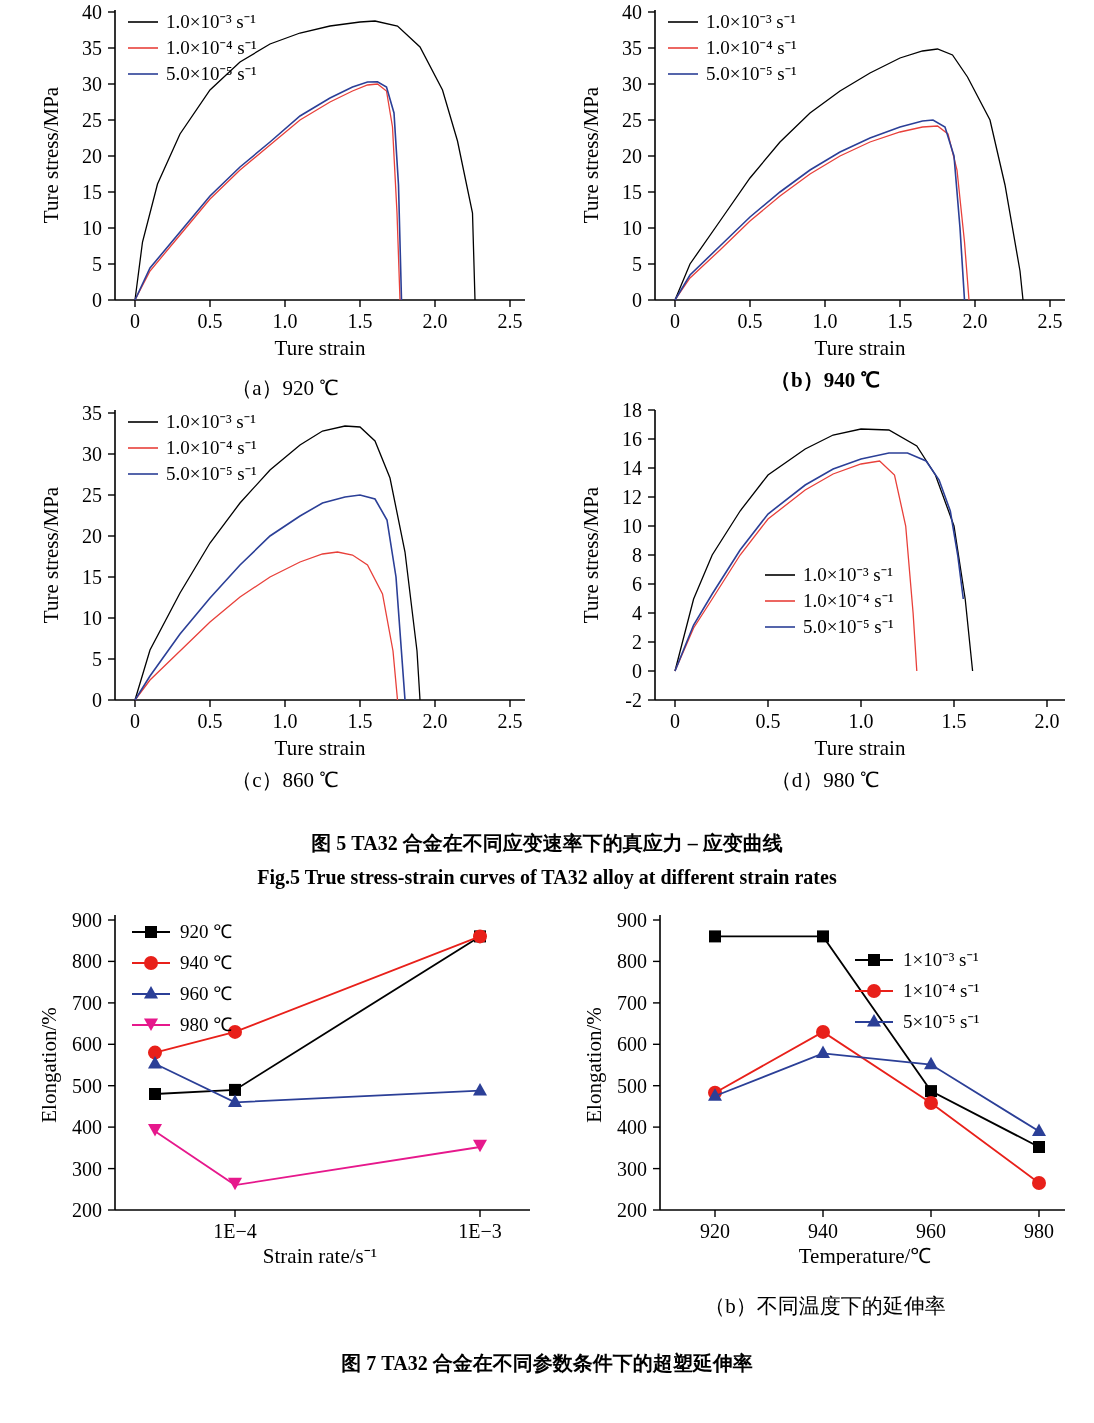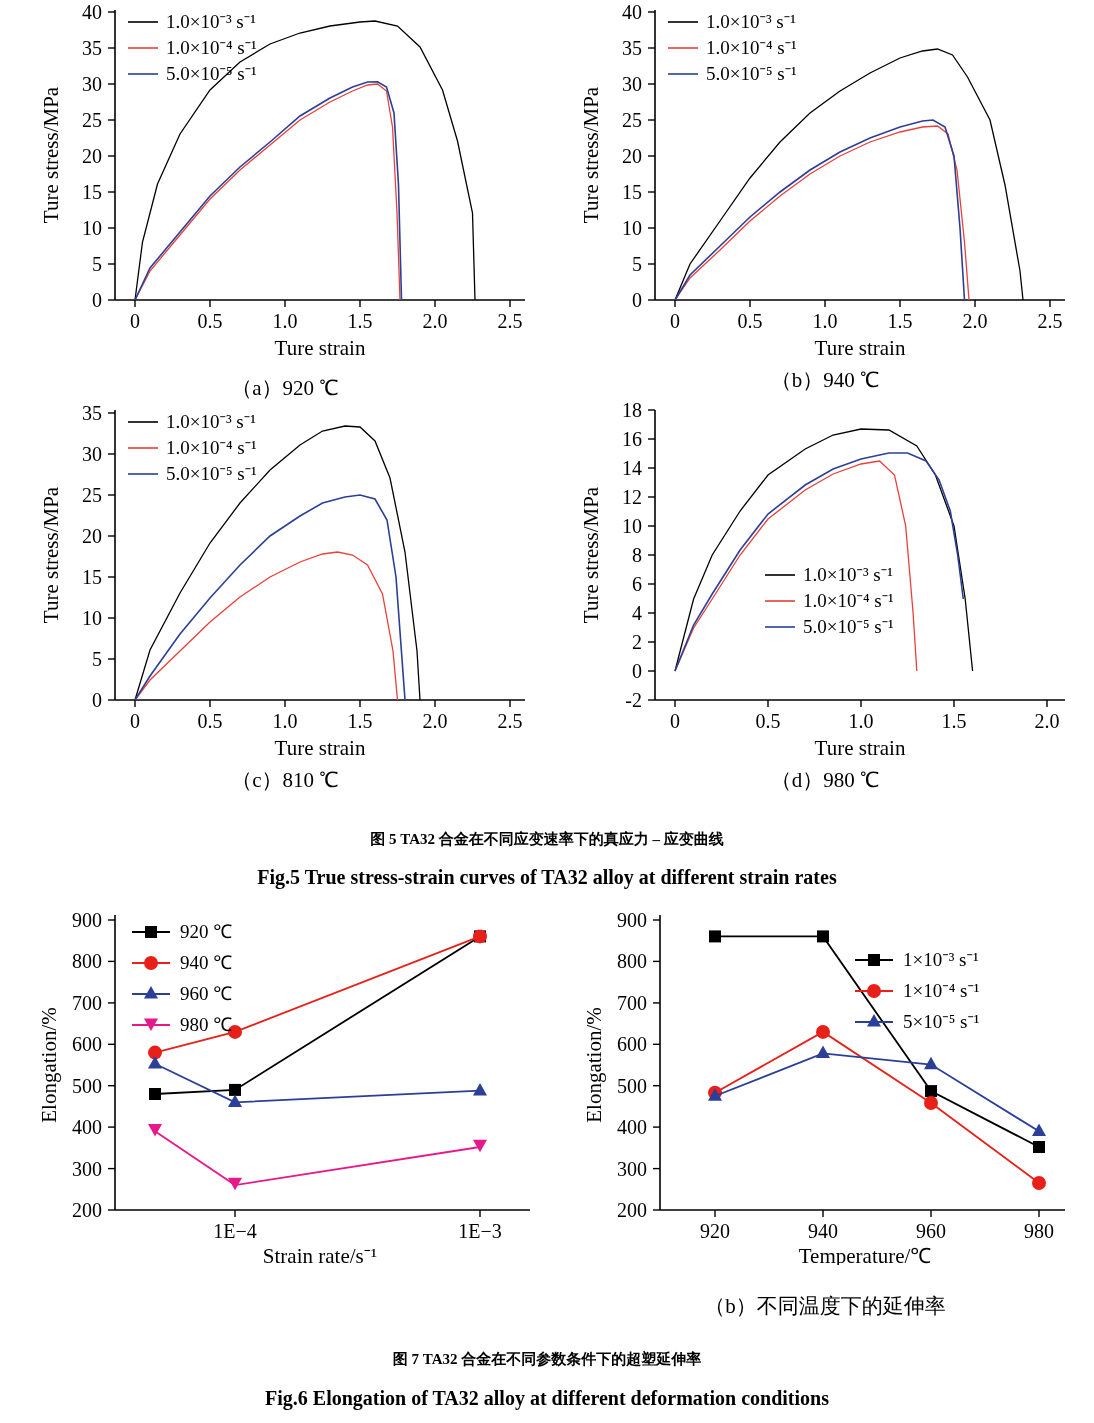--- a/index.html
+++ b/index.html
@@ -49,21 +49,21 @@
   .legend-text {
     font-size: 19px;
     font-family: "Liberation Serif", serif;
   }
   .capt-line {
     position: absolute;
     width: 100%;
     text-align: center;
   }
   .capt-cn {
-    font-size: 15px;
+    font-size: 20px;
     font-weight: bold;
     font-family: "Liberation Serif", serif;
   }
   .capt-en {
     font-size: 20px;
     font-weight: bold;
     font-family: "Liberation Serif", serif;
   }
   .fig6 {
     position: absolute;
@@ -195,21 +195,21 @@
         <polyline fill="none" stroke="#2b3f97" stroke-width="1.6" points="115,300 130,275 160,246 190,217 220,192 250,170 280,152 310,138 340,127 362.5,121 373,120 385,127 394,156 400,228 404.5,300"></polyline>
         <g>
           <line x1="108" y1="22" x2="138" y2="22" stroke="#000000" stroke-width="1.6"></line>
           <text class="legend-text" x="146" y="28">1.0×10⁻³ s⁻¹</text>
           <line x1="108" y1="48" x2="138" y2="48" stroke="#e8403a" stroke-width="1.6"></line>
           <text class="legend-text" x="146" y="54">1.0×10⁻⁴ s⁻¹</text>
           <line x1="108" y1="74" x2="138" y2="74" stroke="#2b3f97" stroke-width="1.6"></line>
           <text class="legend-text" x="146" y="80">5.0×10⁻⁵ s⁻¹</text>
         </g>
       </svg>
-      <div class="panel-caption" style="top:366px;">（b）940 ℃</div>
+      <div class="panel-caption" style="top:366px;font-weight:bold;">（b）940 ℃</div>
     </div>
 
     <div class="panel" style="left:20px; top:400px; width:530px; height:400px;">
       <svg width="530" height="360" viewBox="0 0 530 360">
         <line x1="95" y1="10" x2="95" y2="300" stroke="#000" stroke-width="1.6"></line>
         <line x1="95" y1="300" x2="505" y2="300" stroke="#000" stroke-width="1.6"></line>
         <g stroke="#000" stroke-width="1.4">
           <line x1="95" y1="300" x2="88" y2="300"></line>
           <line x1="95" y1="259" x2="88" y2="259"></line>
           <line x1="95" y1="218" x2="88" y2="218"></line>
@@ -252,21 +252,21 @@
         <polyline fill="none" stroke="#2b3f97" stroke-width="1.6" points="115,300 130,276 160,234 190,198 220,165 250,136 280,116 302.5,103 325,97 340,95 355,99 367,120 376,177 382,259 385,300"></polyline>
         <g>
           <line x1="108" y1="22" x2="138" y2="22" stroke="#000000" stroke-width="1.6"></line>
           <text class="legend-text" x="146" y="28">1.0×10⁻³ s⁻¹</text>
           <line x1="108" y1="48" x2="138" y2="48" stroke="#e8403a" stroke-width="1.6"></line>
           <text class="legend-text" x="146" y="54">1.0×10⁻⁴ s⁻¹</text>
           <line x1="108" y1="74" x2="138" y2="74" stroke="#2b3f97" stroke-width="1.6"></line>
           <text class="legend-text" x="146" y="80">5.0×10⁻⁵ s⁻¹</text>
         </g>
       </svg>
-      <div class="panel-caption" style="top:366px;">（c）810 ℃</div>
+      <div class="panel-caption" style="top:366px;">（c）860 ℃</div>
     </div>
 
     <div class="panel" style="left:560px; top:400px; width:530px; height:400px;">
       <svg width="530" height="360" viewBox="0 0 530 360">
         <line x1="95" y1="10" x2="95" y2="300" stroke="#000" stroke-width="1.6"></line>
         <line x1="95" y1="300" x2="505" y2="300" stroke="#000" stroke-width="1.6"></line>
         <g stroke="#000" stroke-width="1.4">
           <line x1="95" y1="300" x2="88" y2="300"></line>
           <line x1="95" y1="271" x2="88" y2="271"></line>
           <line x1="95" y1="242" x2="88" y2="242"></line>
@@ -484,16 +484,15 @@
           <text class="legend-text" x="348" y="97">1×10⁻⁴ s⁻¹</text>
           <line x1="300" y1="122" x2="338" y2="122" stroke="#2b3f97" stroke-width="1.8"></line>
           <polygon points="319,114 326,126.5 312,126.5" fill="#2b3f97"></polygon>
           <text class="legend-text" x="348" y="128">5×10⁻⁵ s⁻¹</text>
         </g>
       </svg>
       <div class="panel-caption" style="top:372px;margin-top:20px;">（b）不同温度下的延伸率</div>
     </div>
 
     <div class="capt-line capt-cn" style="top:450px;">图 7    TA32 合金在不同参数条件下的超塑延伸率</div>
-    <div class="capt-line capt-en" style="top:487px;">Fig.6    Elongation of TA32 alloy at different deformation conditions</div>
   </div>
 
 </div>
 
 </body></html>

